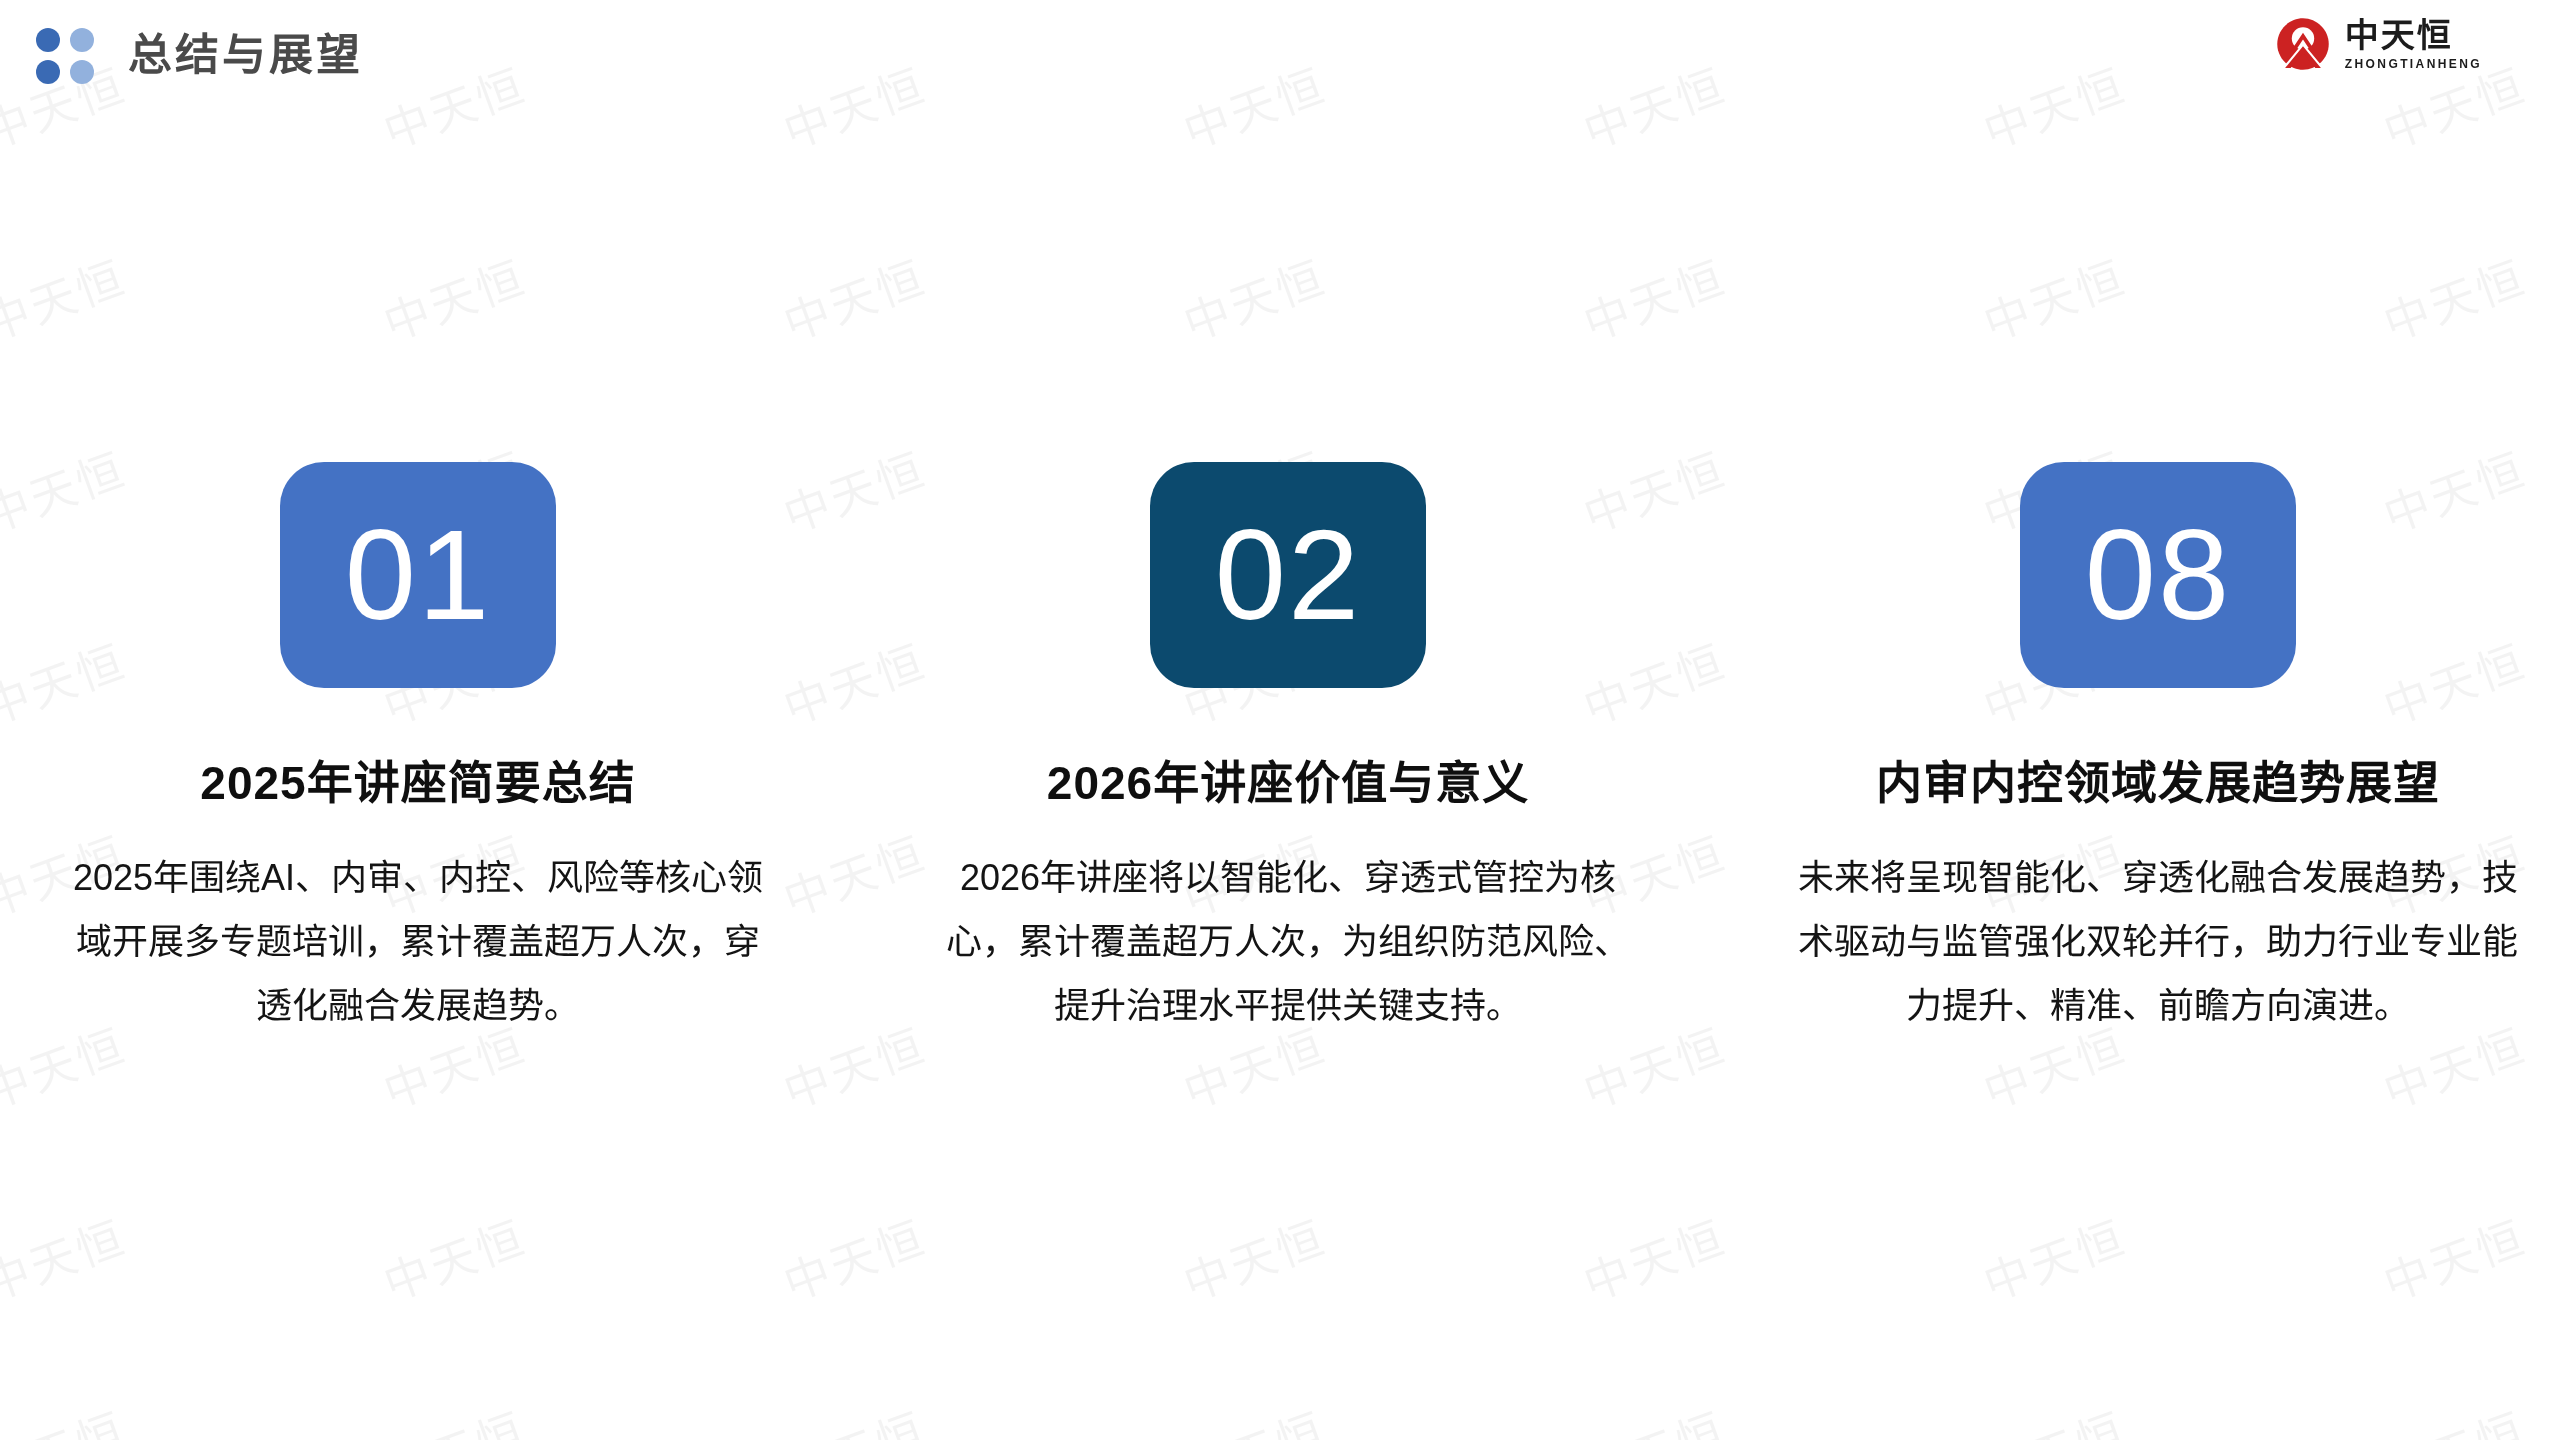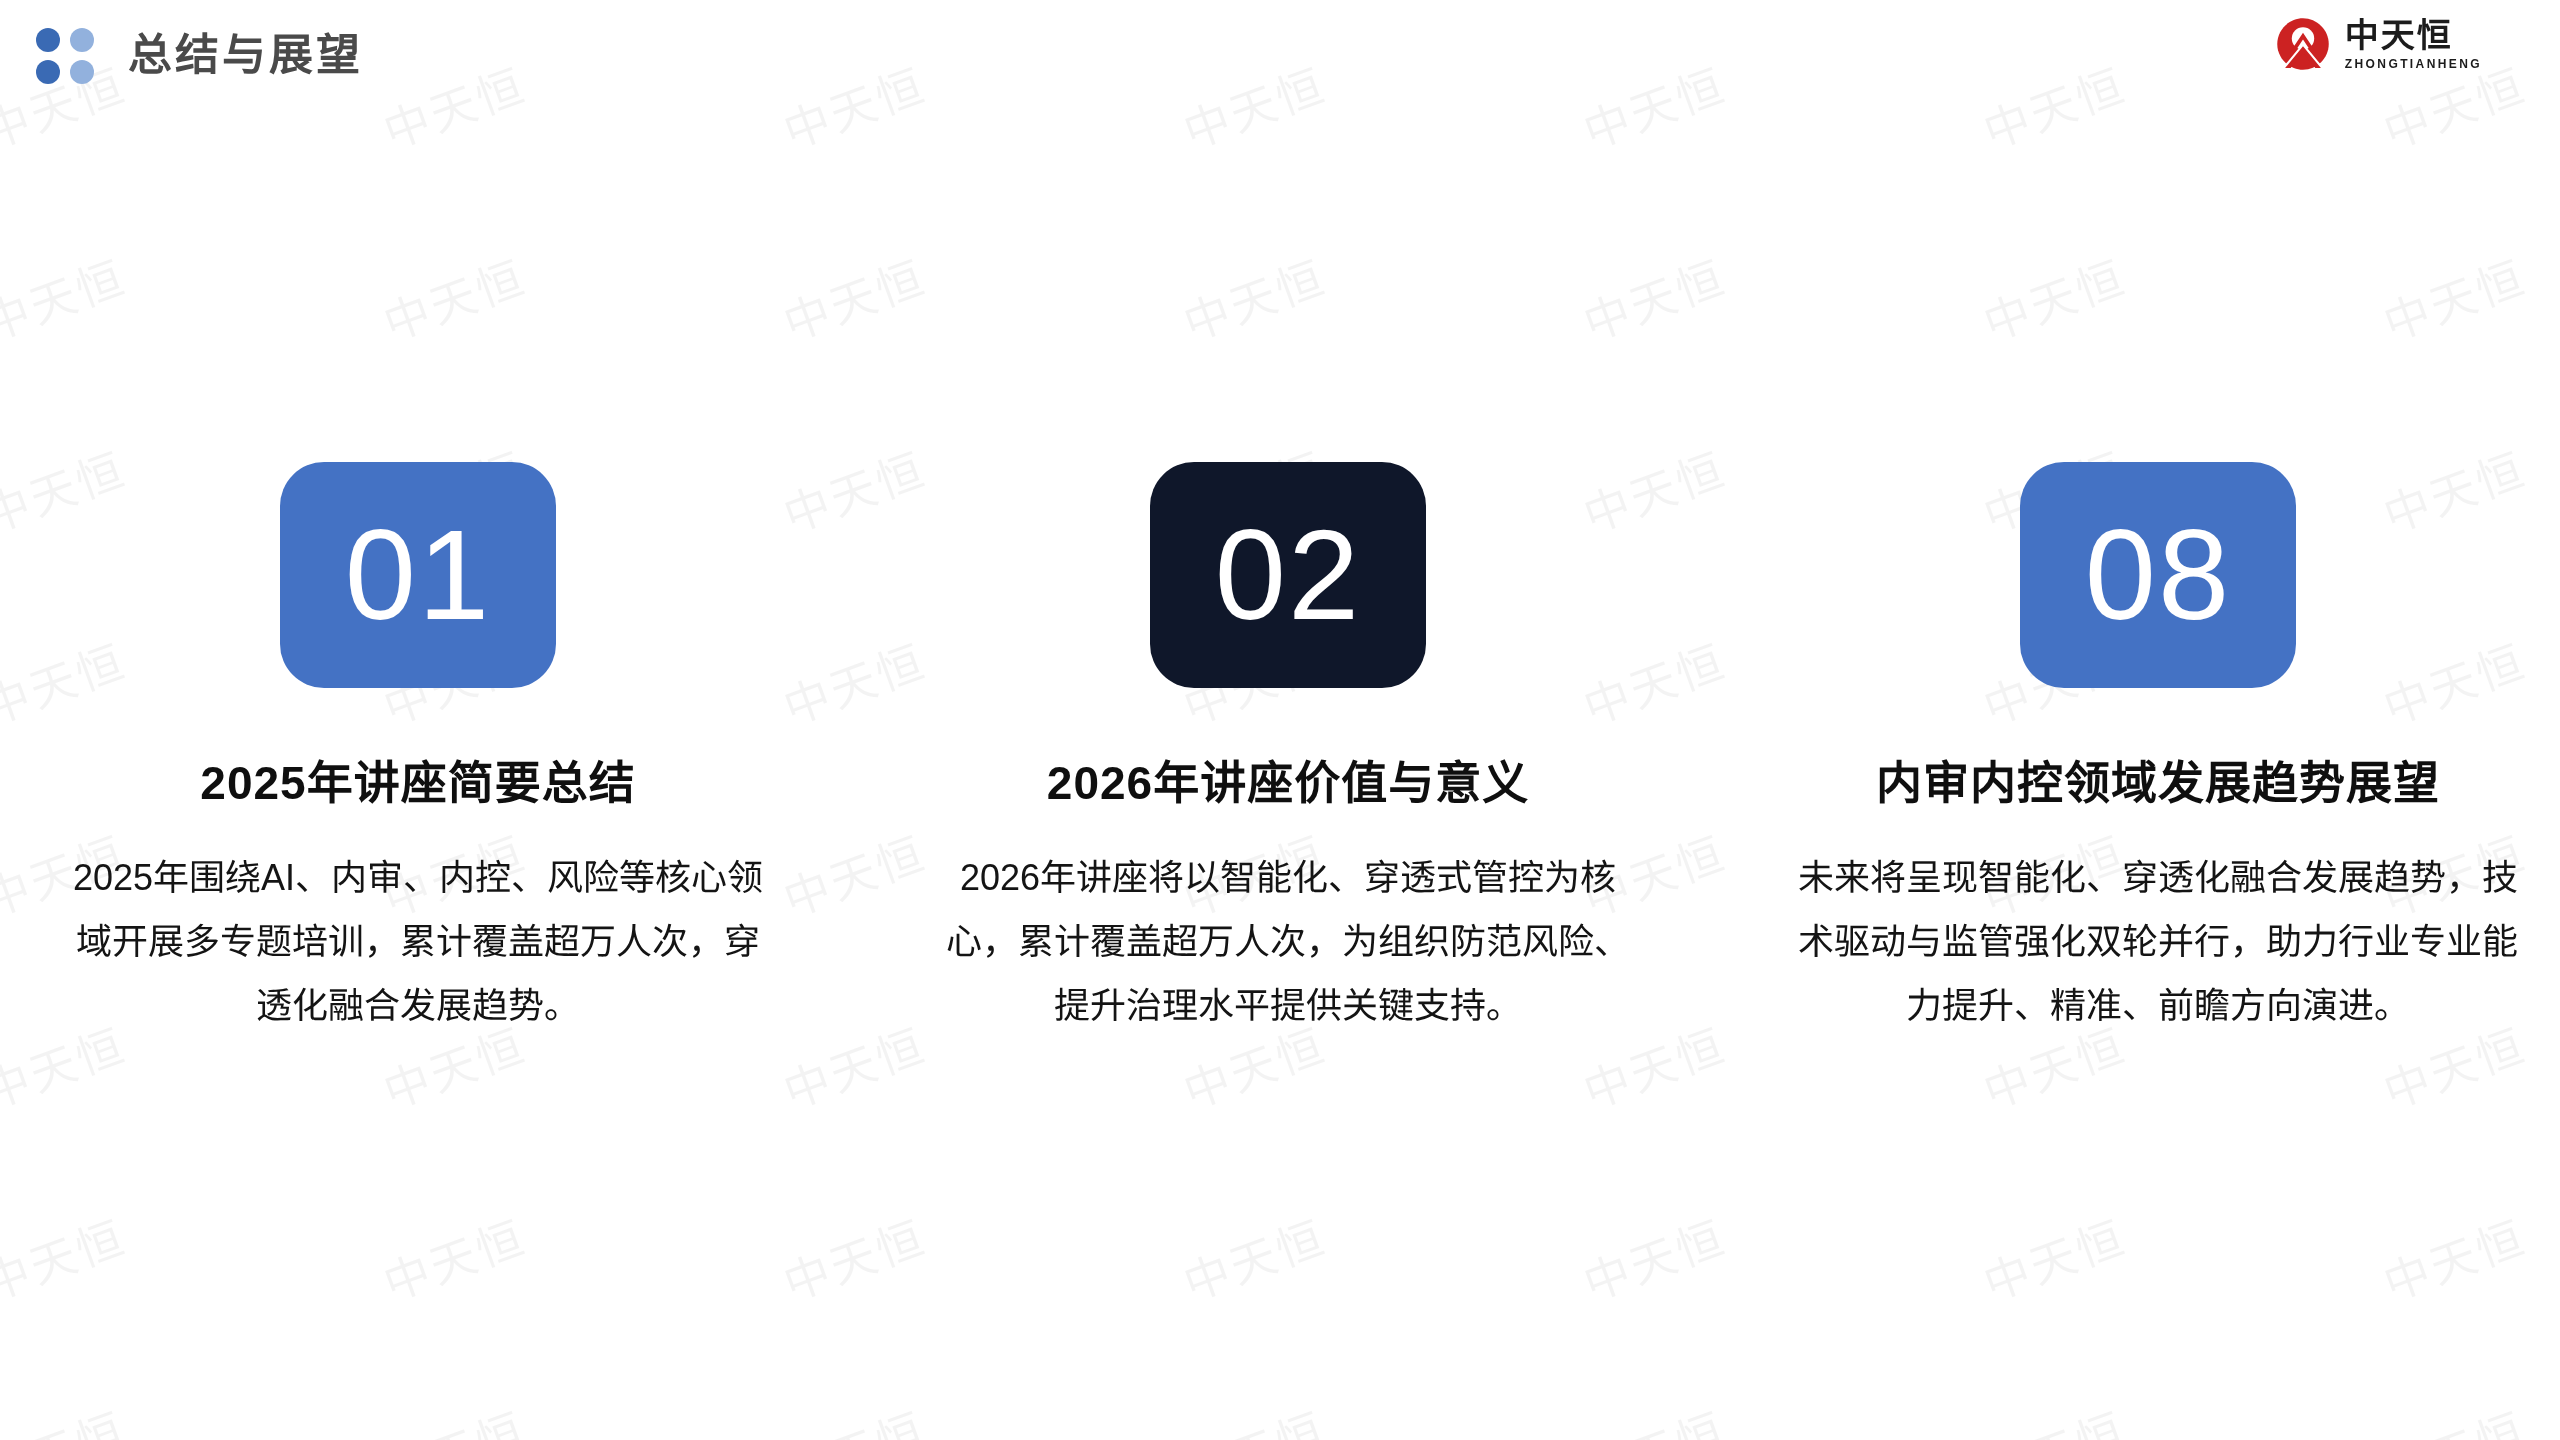--- a/index.html
+++ b/index.html
@@ -267,21 +267,21 @@
 
   <div id="cards-row">
 
     <div class="card" id="card-1">
       <div class="card-badge" style="background: rgb(68, 114, 196);">01</div>
       <div class="card-title">2025年讲座简要总结</div>
       <div class="card-body">2025年围绕AI、内审、内控、风险等核心领域开展多专题培训，累计覆盖超万人次，穿透化融合发展趋势。</div>
     </div>
 
     <div class="card" id="card-2">
-      <div class="card-badge" style="background: #0f172a;">02</div>
+      <div class="card-badge" style="background: #0c4a6e;">02</div>
       <div class="card-title">2026年讲座价值与意义</div>
       <div class="card-body">2026年讲座将以智能化、穿透式管控为核心，累计覆盖超万人次，为组织防范风险、提升治理水平提供关键支持。</div>
     </div>
 
     <div class="card" id="card-3">
       <div class="card-badge" style="background: rgb(68, 114, 196);">08</div>
       <div class="card-title">内审内控领域发展趋势展望</div>
       <div class="card-body">未来将呈现智能化、穿透化融合发展趋势，技术驱动与监管强化双轮并行，助力行业专业能力提升、精准、前瞻方向演进。</div>
     </div>
 

